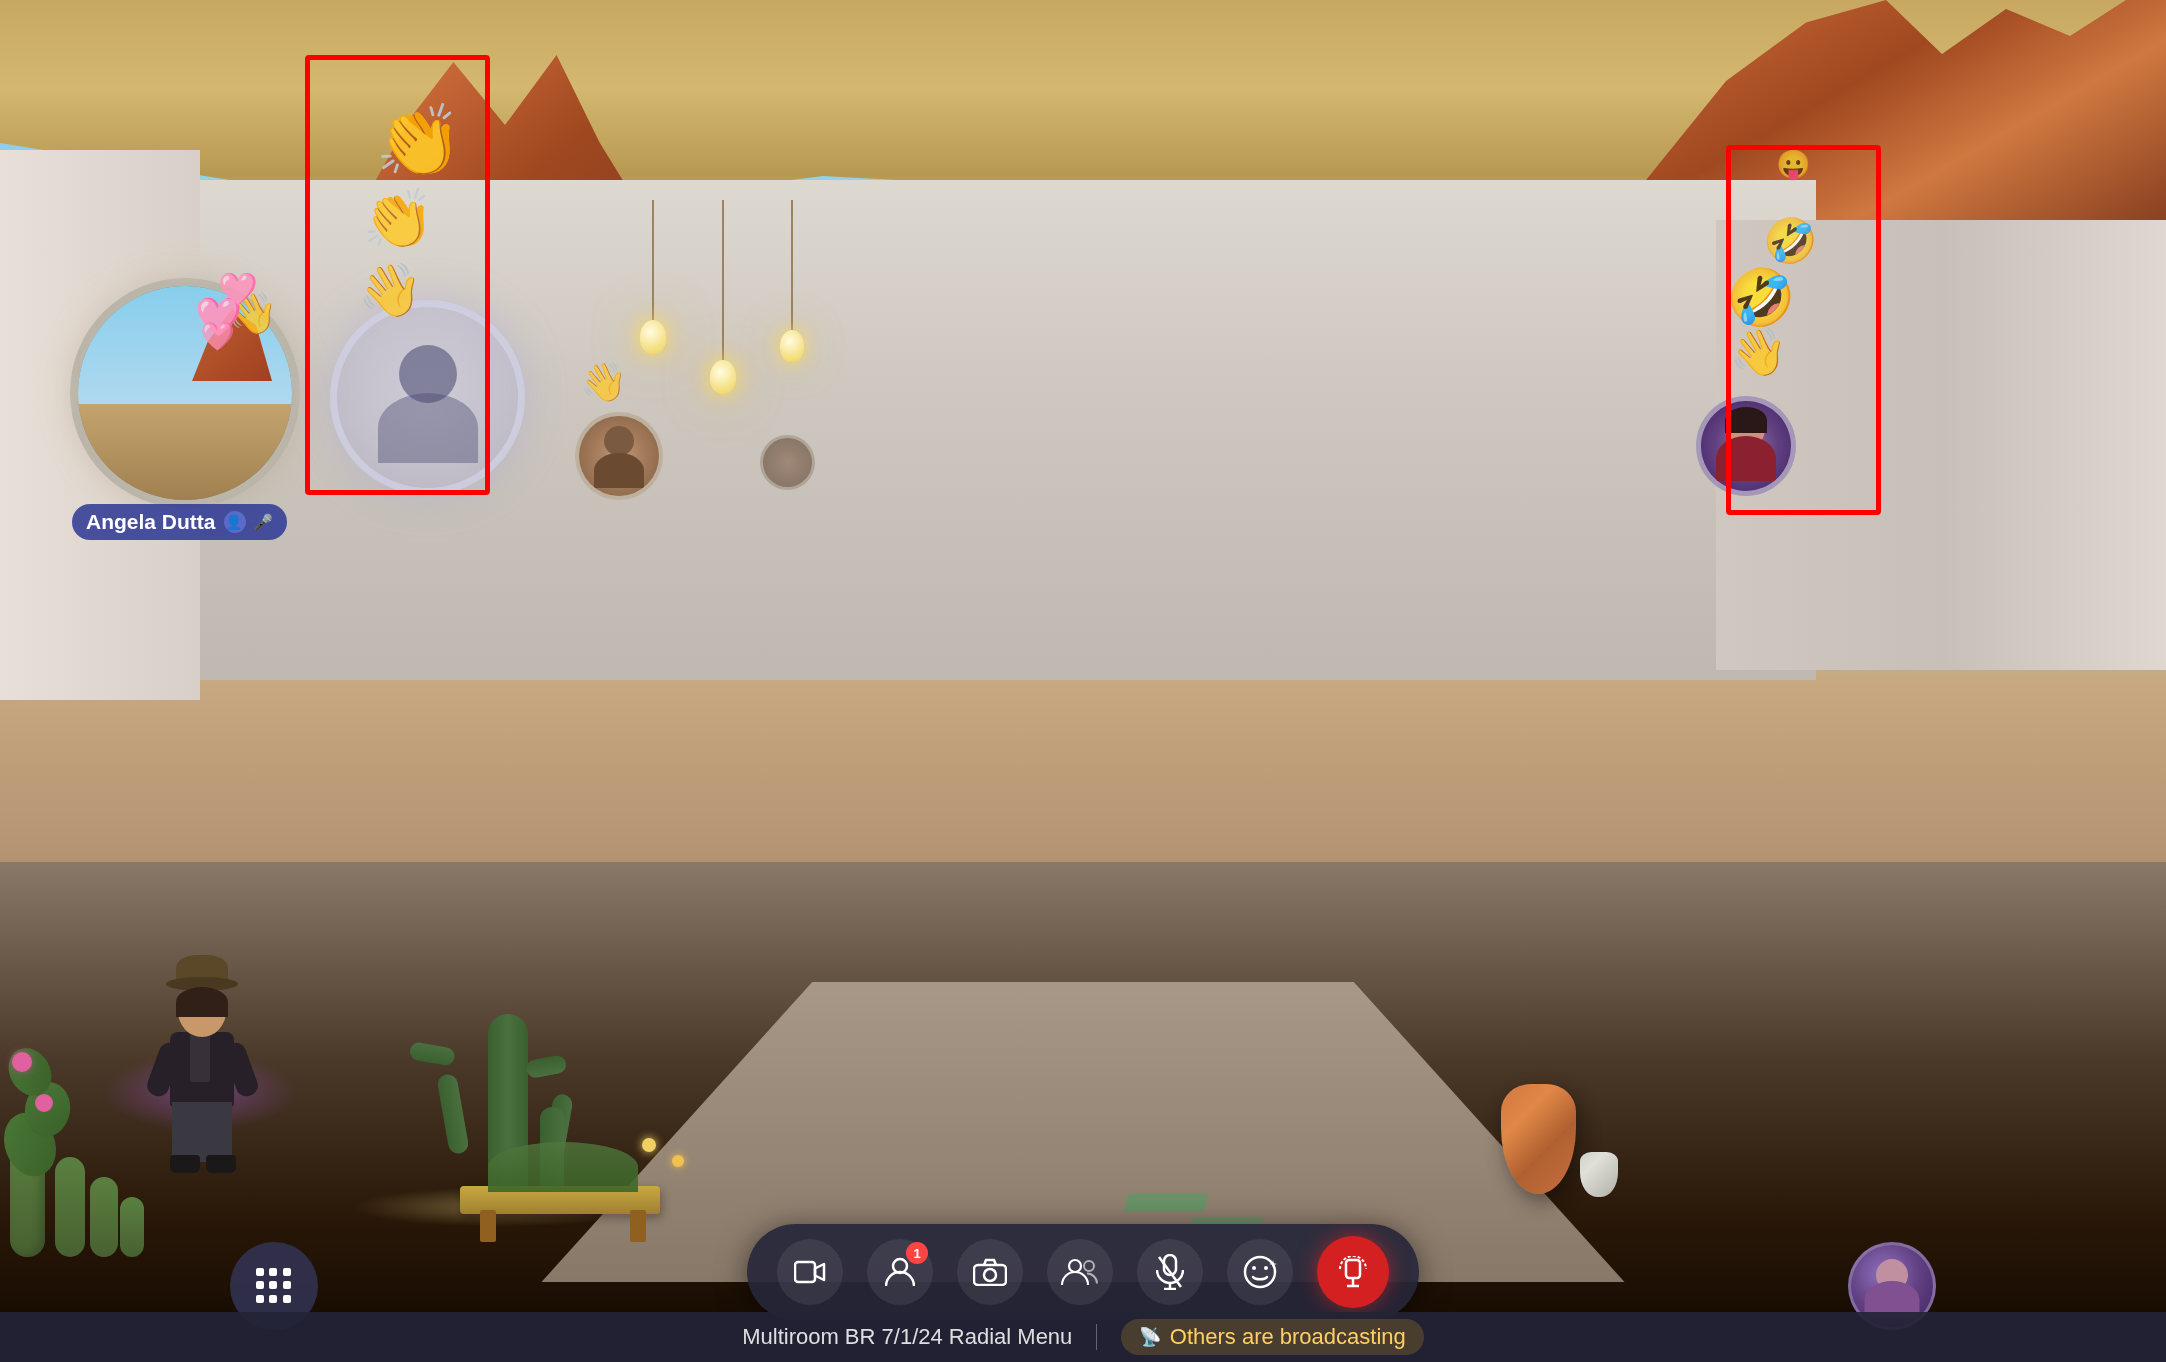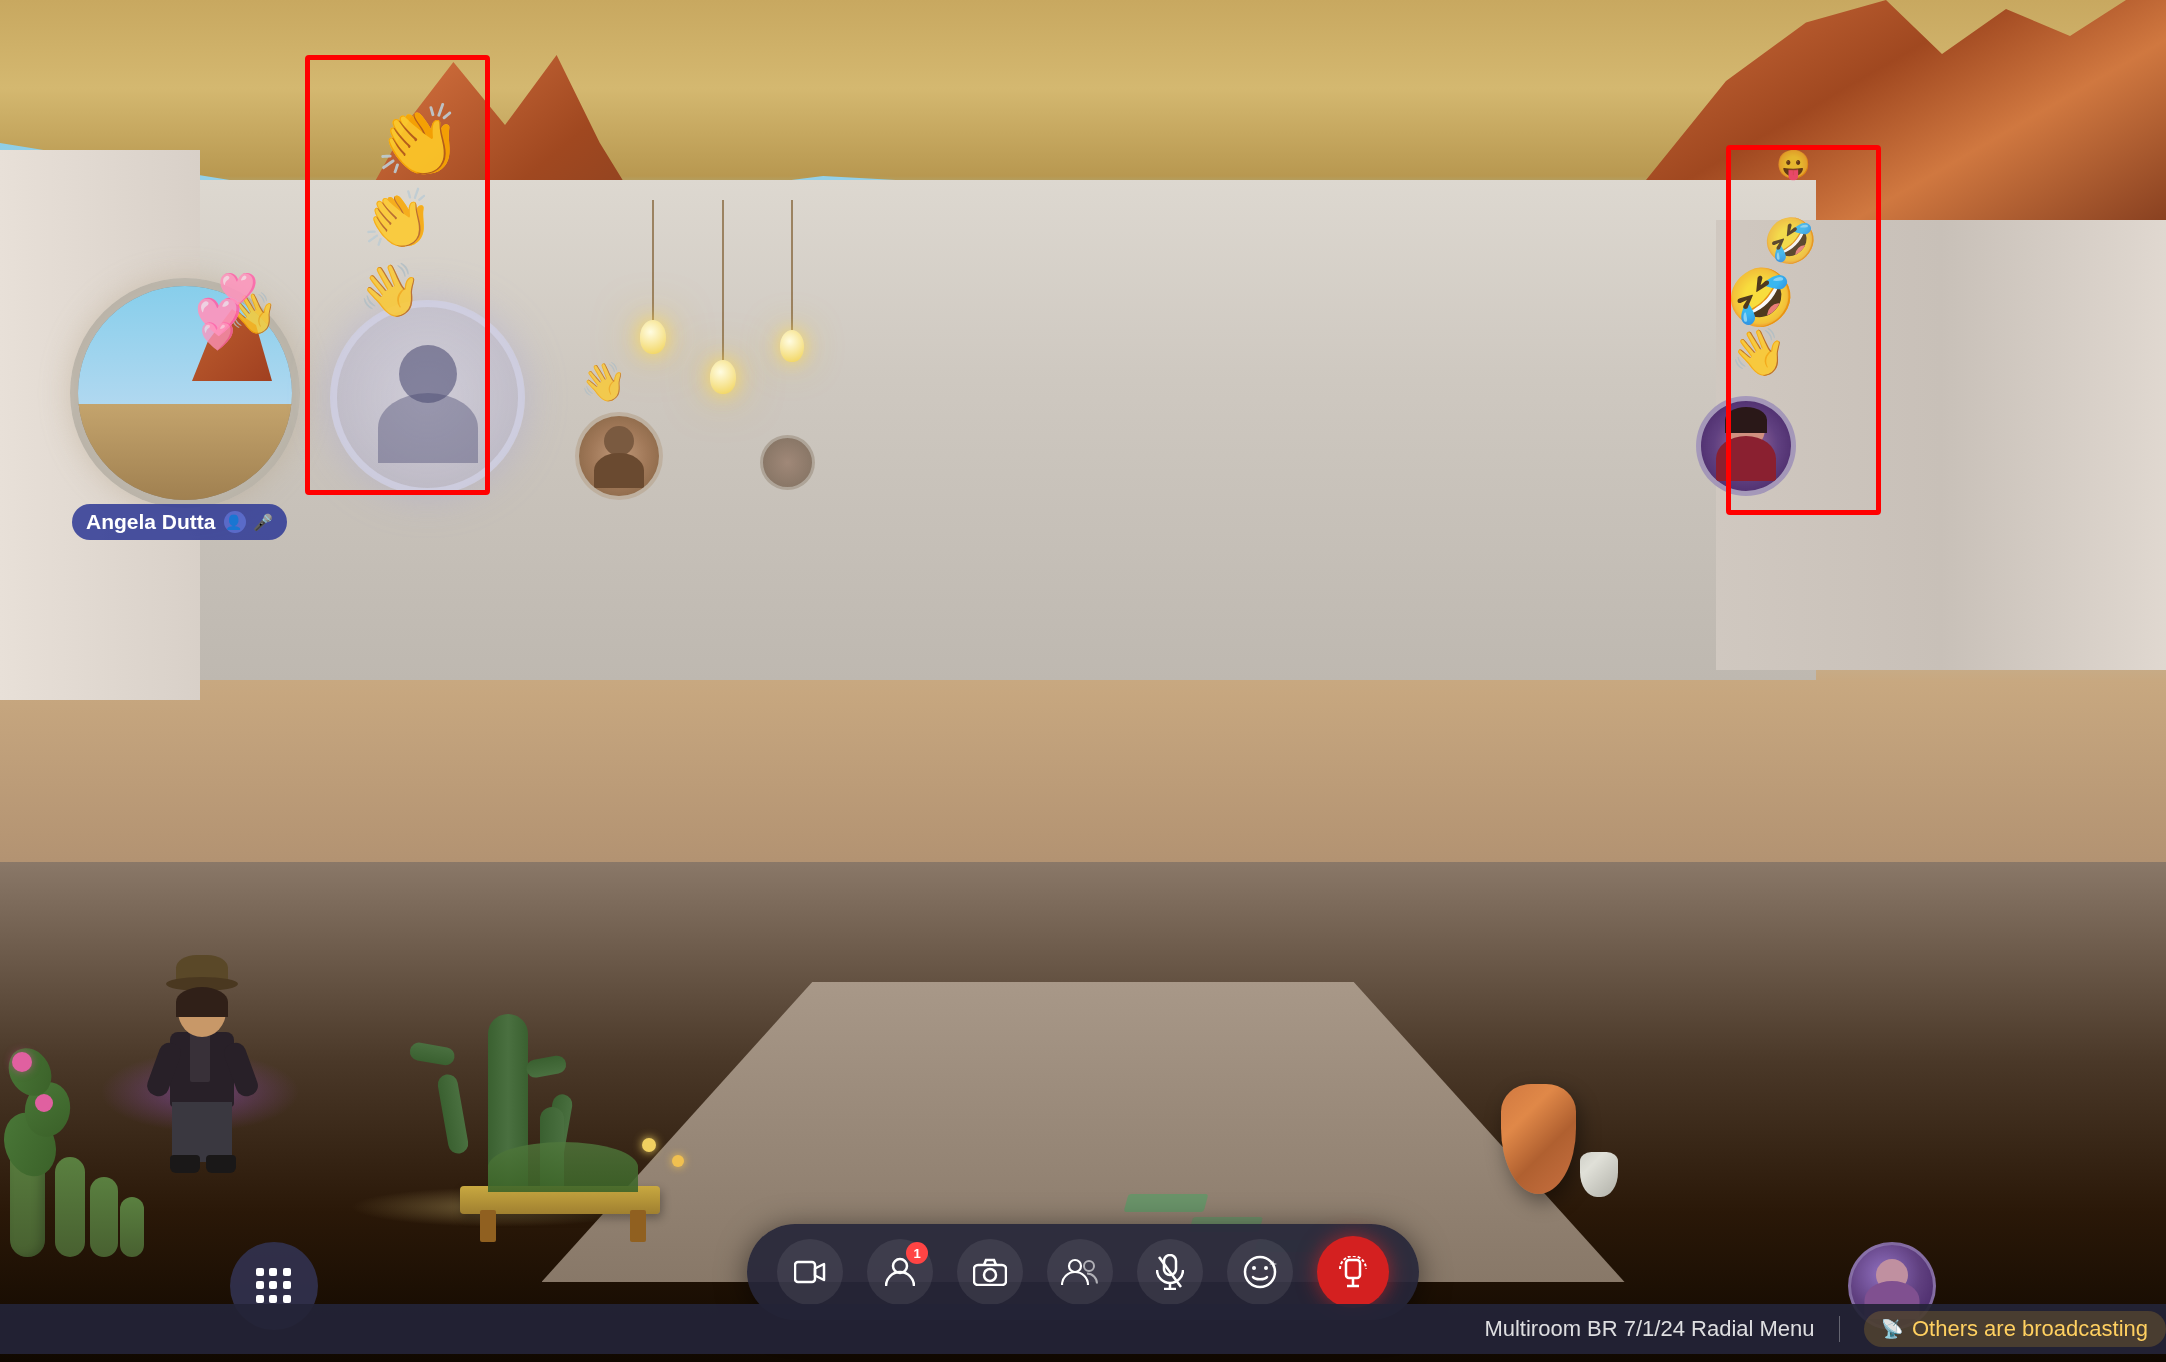--- a/index.html
+++ b/index.html
@@ -626,24 +626,24 @@
     display:flex; align-items:center; justify-content:center;
   ">
 
     <div style="position:absolute; top:14px; left:50%; transform:translateX(-50%);
       width:32px; height:32px; border-radius:50%; background:#c090a0;"></div>
     <div style="position:absolute; bottom:8px; left:50%; transform:translateX(-50%);
       width:55px; height:38px; border-radius:50% 50% 0 0; background:#805090;"></div>
   </div>
 
   <div style="
-    position:absolute; bottom:8px; left:0; right:0;
+    position:absolute; bottom:0; left:0; right:0;
     height:50px;
     background:rgba(35,35,55,0.93);
-    display:flex; align-items:center; justify-content:flex-end;
+    display:flex; align-items:center; justify-content:center;
     gap:24px; font-size:22px;
   ">
     <span style="
       color:rgba(255,255,255,0.85); font-size:22px; font-weight:400;
     ">Multiroom BR 7/1/24 Radial Menu</span>
     <div style="
       width:1px; height:26px; background:rgba(255,255,255,0.3);
     "></div>
     <div style="
       display:flex; align-items:center; gap:8px;

